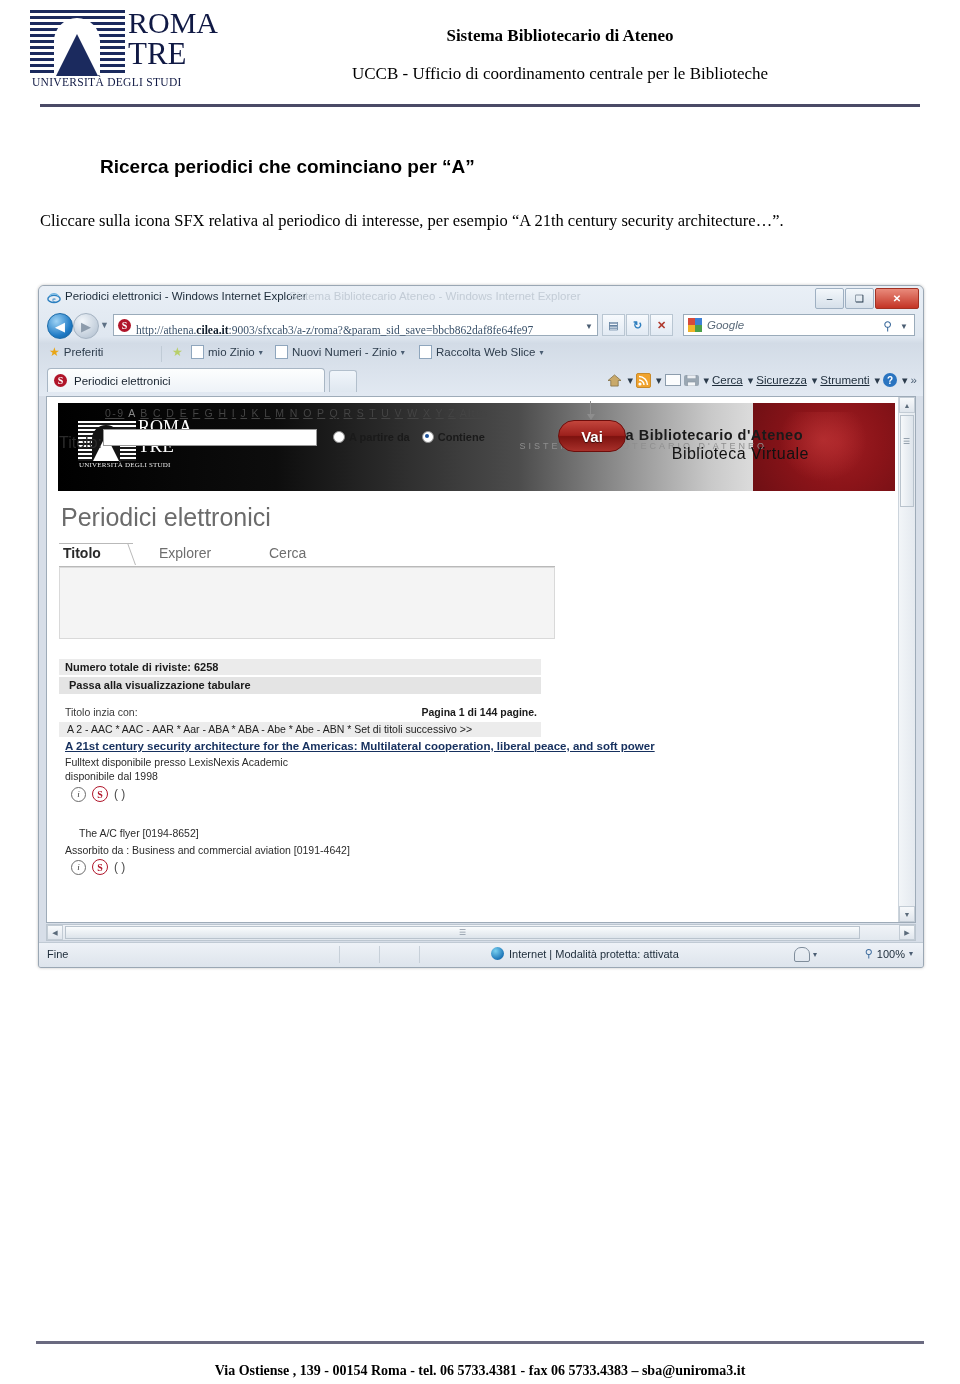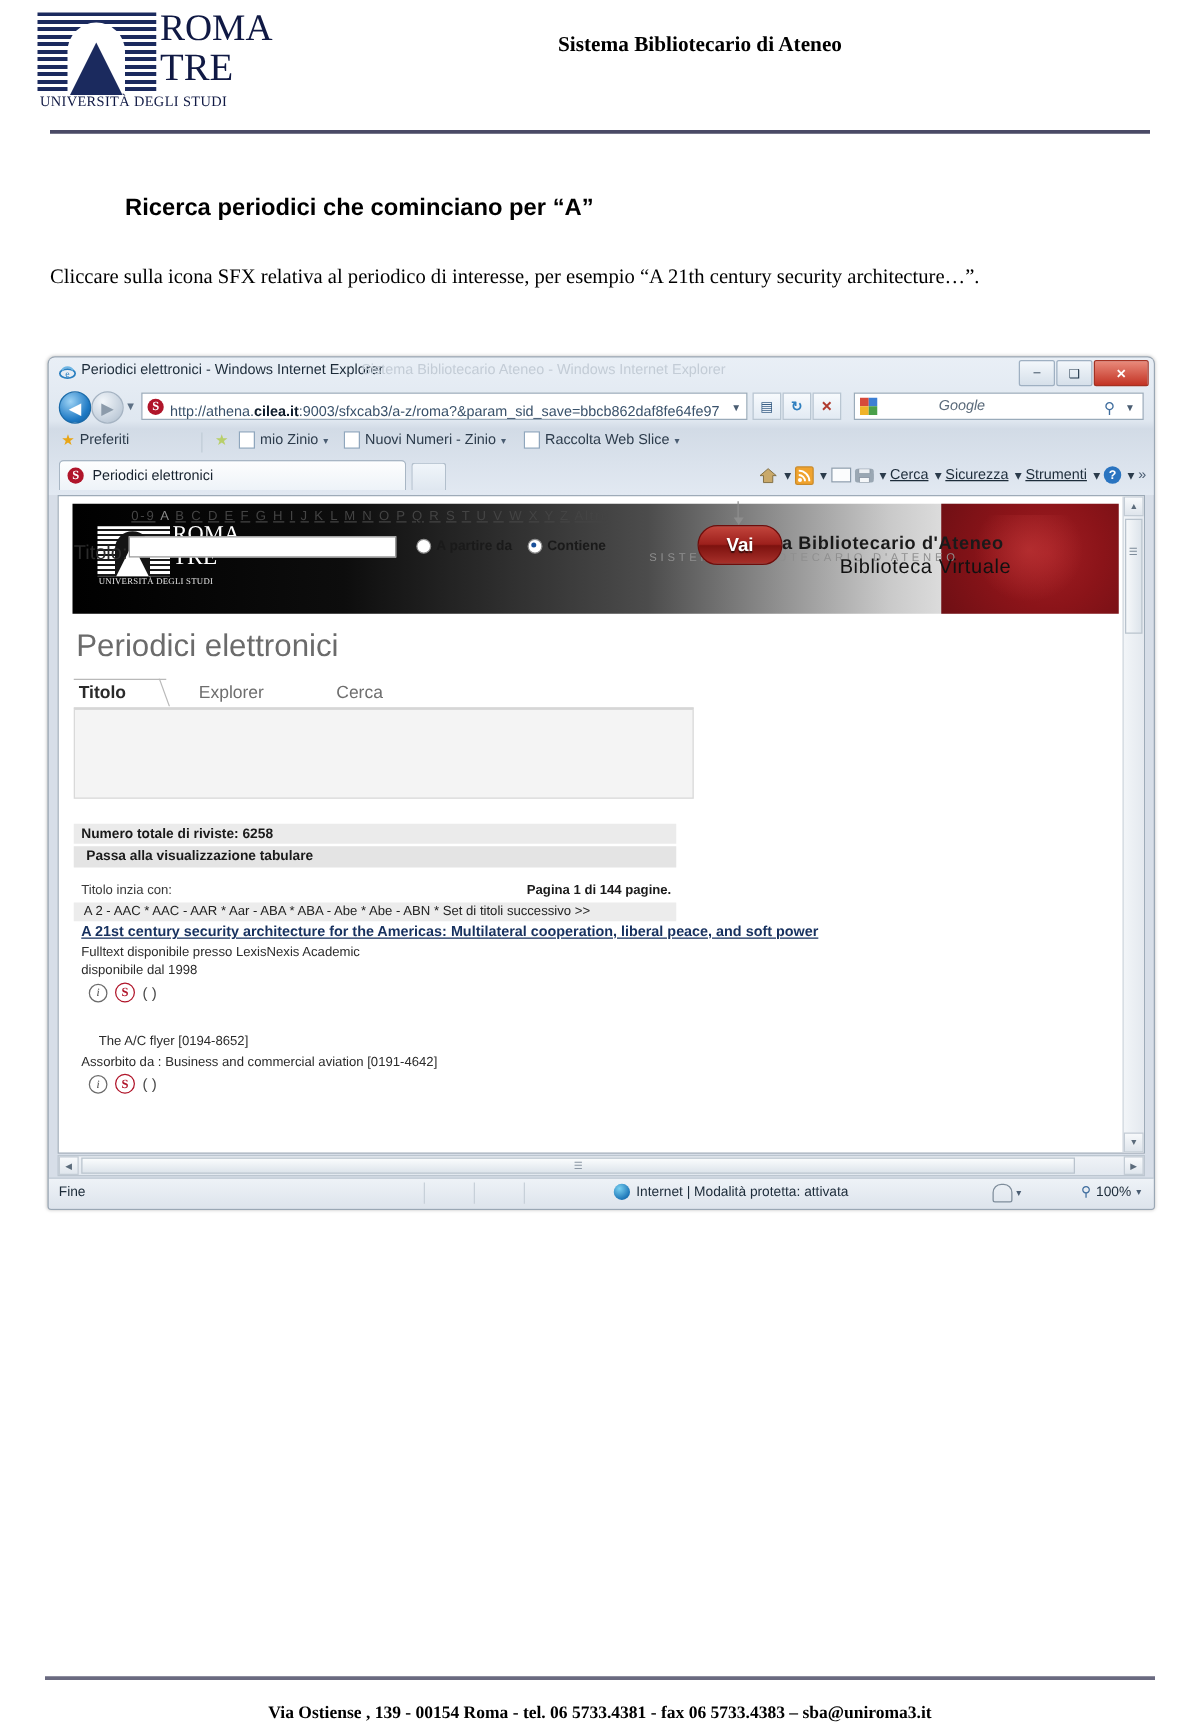--- a/index.html
+++ b/index.html
@@ -73,28 +73,28 @@
     color:#8c9bab;font-size:13px;line-height:1;}
   .navdrop{position:absolute;left:61px;top:8px;font-size:9px;color:#5d7085;}
   .addrbar{position:absolute;left:74px;top:2px;width:485px;height:22px;
     background:#fff;border:1px solid #9aabba;box-sizing:border-box;
     display:flex;align-items:center;}
   .sfxmark{width:13px;height:13px;margin:0 5px 0 4px;border-radius:50%;
     background:#b0152a;color:#fff;font-size:10px;font-weight:bold;
     display:flex;align-items:center;justify-content:center;flex:none;
     font-family:"Liberation Serif",serif;}
   .urltext{font-size:11.5px;color:#39516a;white-space:nowrap;overflow:hidden;
-    font-family:Liberation Sans, sans-serif;margin-top:10px;}
+    font-family:Liberation Serif, serif;margin-top:10px;}
   .urltext b{color:#0d1b2a;}
   .addr-caret{position:absolute;right:4px;top:7px;font-size:8px;color:#4a5d72;}
   .ibtn{position:absolute;top:2px;width:23px;height:22px;border:1px solid #b9c6d2;
     box-sizing:border-box;background:linear-gradient(to bottom,#f7fafd,#e2eaf3);
     display:flex;align-items:center;justify-content:center;font-size:11px;color:#3a5f86;}
   .srchbox{position:absolute;left:644px;top:2px;width:232px;height:22px;background:#fff;
-    border:1px solid #9aabba;box-sizing:border-box;display:flex;align-items:center;gap:44px;}
+    border:1px solid #9aabba;box-sizing:border-box;display:flex;align-items:center;}
   .gicon{width:14px;height:14px;margin:0 5px 0 4px;flex:none;position:relative;}
   .srchtext{font-size:11.5px;color:#5a6a7a;font-style:italic;}
   .magn{position:absolute;right:22px;top:4px;font-size:12px;color:#3f6d9e;}
   .srchcaret{position:absolute;right:6px;top:7px;font-size:8px;color:#4a5d72;}
 
   
   .favrow{position:absolute;left:0;top:56px;width:884px;height:24px;}
   .favitem{position:absolute;top:3px;font-size:11.5px;color:#2d3c4c;display:flex;
     align-items:center;gap:4px;white-space:nowrap;}
   .star{color:#e8a516;font-size:12px;}
@@ -278,20 +278,21 @@
 <div class="doc-header">
   <div class="logo-box">
     <div class="logo-stripes"></div>
     <div class="logo-arch"></div>
     <div class="logo-tri"></div>
     <div class="logo-roma">ROMA</div>
     <div class="logo-tre">TRE</div>
     <div class="logo-sub">UNIVERSITÀ DEGLI STUDI</div>
   </div>
   <div class="hdr-title">Sistema Bibliotecario di Ateneo</div>
+  <div class="hdr-sub">UCCB - Ufficio di coordinamento centrale per le Biblioteche</div>
   <div class="hdr-rule"></div>
 </div>
 
 <div class="page-title">Ricerca periodici che cominciano per “A”</div>
 <div class="para">Cliccare sulla icona SFX relativa al periodico di interesse, per esempio “A 21th century security architecture…”.</div>
 
 <div class="browser">
   <div class="glass"></div>
 
   <div class="titlebar">

